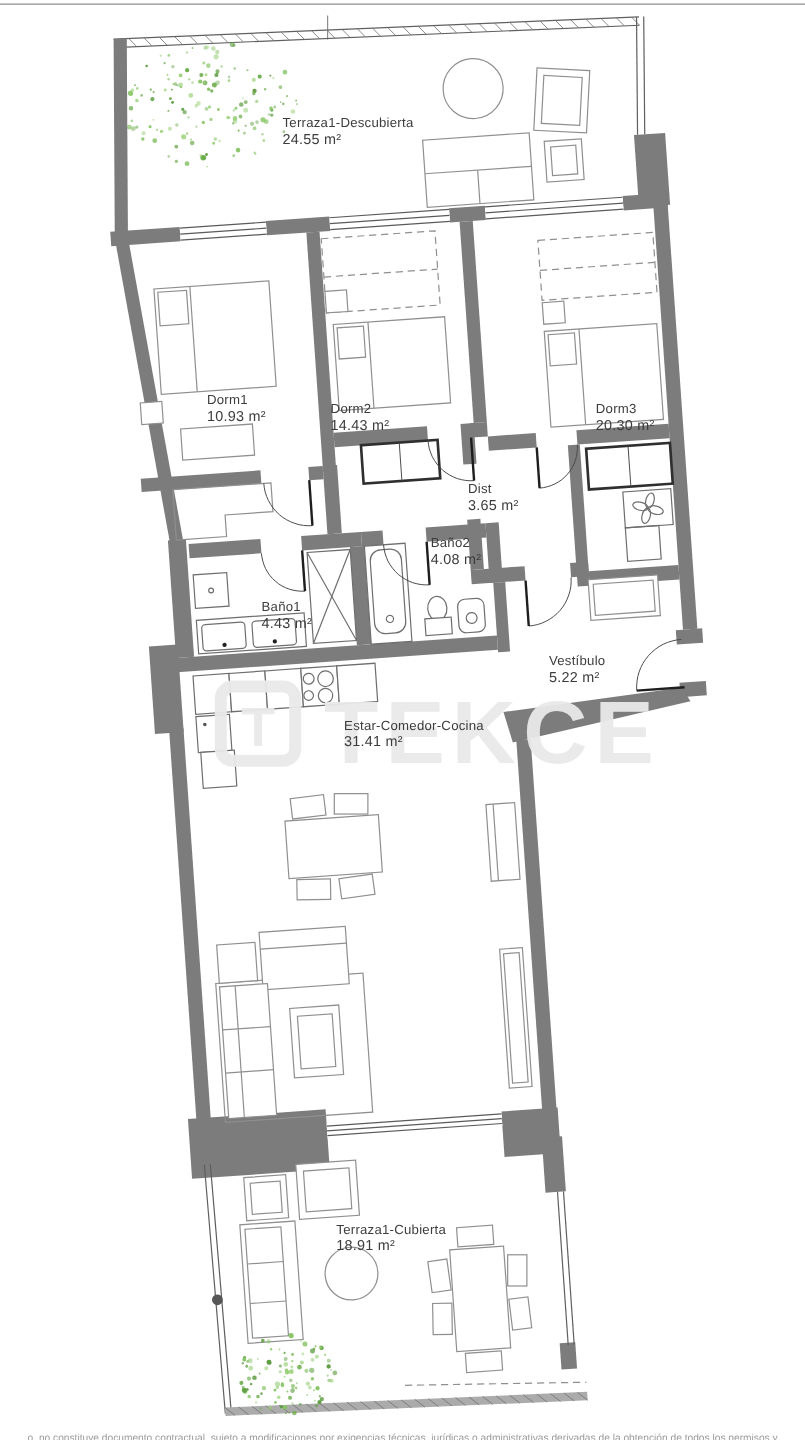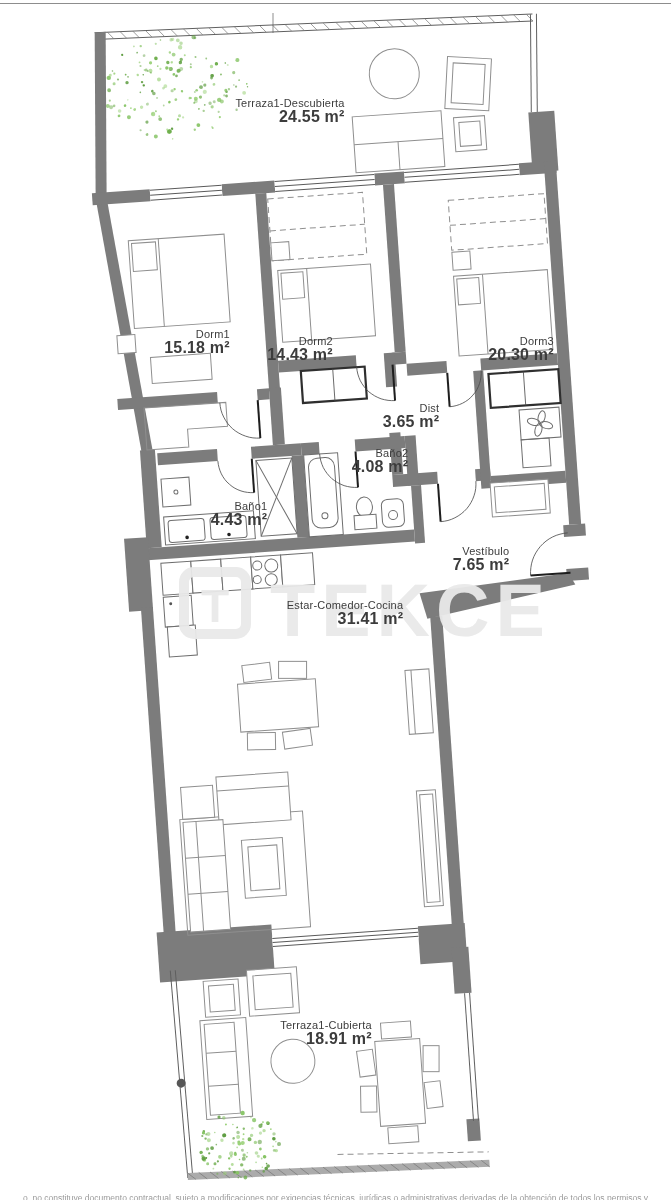--- a/index.html
+++ b/index.html
@@ -2,25 +2,25 @@
 <html><head>
 <meta charset="utf-8">
 <style>
   html,body{margin:0;padding:0;}
   body{
     width:671px;height:1200px;position:relative;overflow:hidden;background:#ffffff;
     font-family:"Liberation Sans","DejaVu Sans",sans-serif;
   }
   #plan-svg{position:absolute;left:0;top:0;}
   .room-label{
-    position:absolute;transform:translateX(-50%);text-align:right;
+    position:absolute;transform:translateX(-50%);text-align:left;
     font-size:11px;line-height:13px;color:var(--label,#3c3c3c);white-space:nowrap;
     letter-spacing:.2px;
   }
-  .room-label .area{font-size:16px;font-weight:bold;}
+  .room-label .area{font-size:12px;}
   #footer-disclaimer{
     position:absolute;left:0;top:1193px;width:671px;text-align:center;
     font-size:8.5px;line-height:10px;color:#9a9a9a;white-space:nowrap;overflow:hidden;
   }
   
   .wall{fill:var(--wall,#7c7c7c);stroke:none;}
   .win{fill:#ffffff;stroke:none;}
   .wline{stroke:#5a5a5a;stroke-width:1;fill:none;}
   .furn{stroke:#8f8f8f;stroke-width:1;fill:#ffffff;}
   .furnN{stroke:#8f8f8f;stroke-width:1;fill:none;}
@@ -661,21 +661,21 @@
     <text x="270" y="636" font-size="74" font-weight="bold" letter-spacing="6" fill="#e9e9e9">TEKCE</text>
   </g>
 </svg>
 
 <div class="room-label" style="left:290px;top:97px">
   <div>Terraza1-Descubierta</div>
   <div class="area">24.55 m²</div>
 </div>
 <div class="room-label" style="left:197px;top:328px">
   <div>Dorm1</div>
-  <div class="area">15.18 m²</div>
+  <div class="area">10.93 m²</div>
 </div>
 <div class="room-label" style="left:300px;top:335px">
   <div>Dorm2</div>
   <div class="area">14.43 m²</div>
 </div>
 <div class="room-label" style="left:521px;top:335px">
   <div>Dorm3</div>
   <div class="area">20.30 m²</div>
 </div>
 <div class="room-label" style="left:411px;top:402px">
@@ -685,21 +685,21 @@
 <div class="room-label" style="left:239px;top:500px">
   <div>Baño1</div>
   <div class="area">4.43 m²</div>
 </div>
 <div class="room-label" style="left:380px;top:447px">
   <div>Baño2</div>
   <div class="area">4.08 m²</div>
 </div>
 <div class="room-label" style="left:481px;top:545px">
   <div>Vestíbulo</div>
-  <div class="area">7.65 m²</div>
+  <div class="area">5.22 m²</div>
 </div>
 <div class="room-label" style="left:345px;top:599px">
   <div>Estar-Comedor-Cocina</div>
   <div class="area">31.41 m²</div>
 </div>
 <div class="room-label" style="left:326px;top:1019px">
   <div>Terraza1-Cubierta</div>
   <div class="area">18.91 m²</div>
 </div>
 

